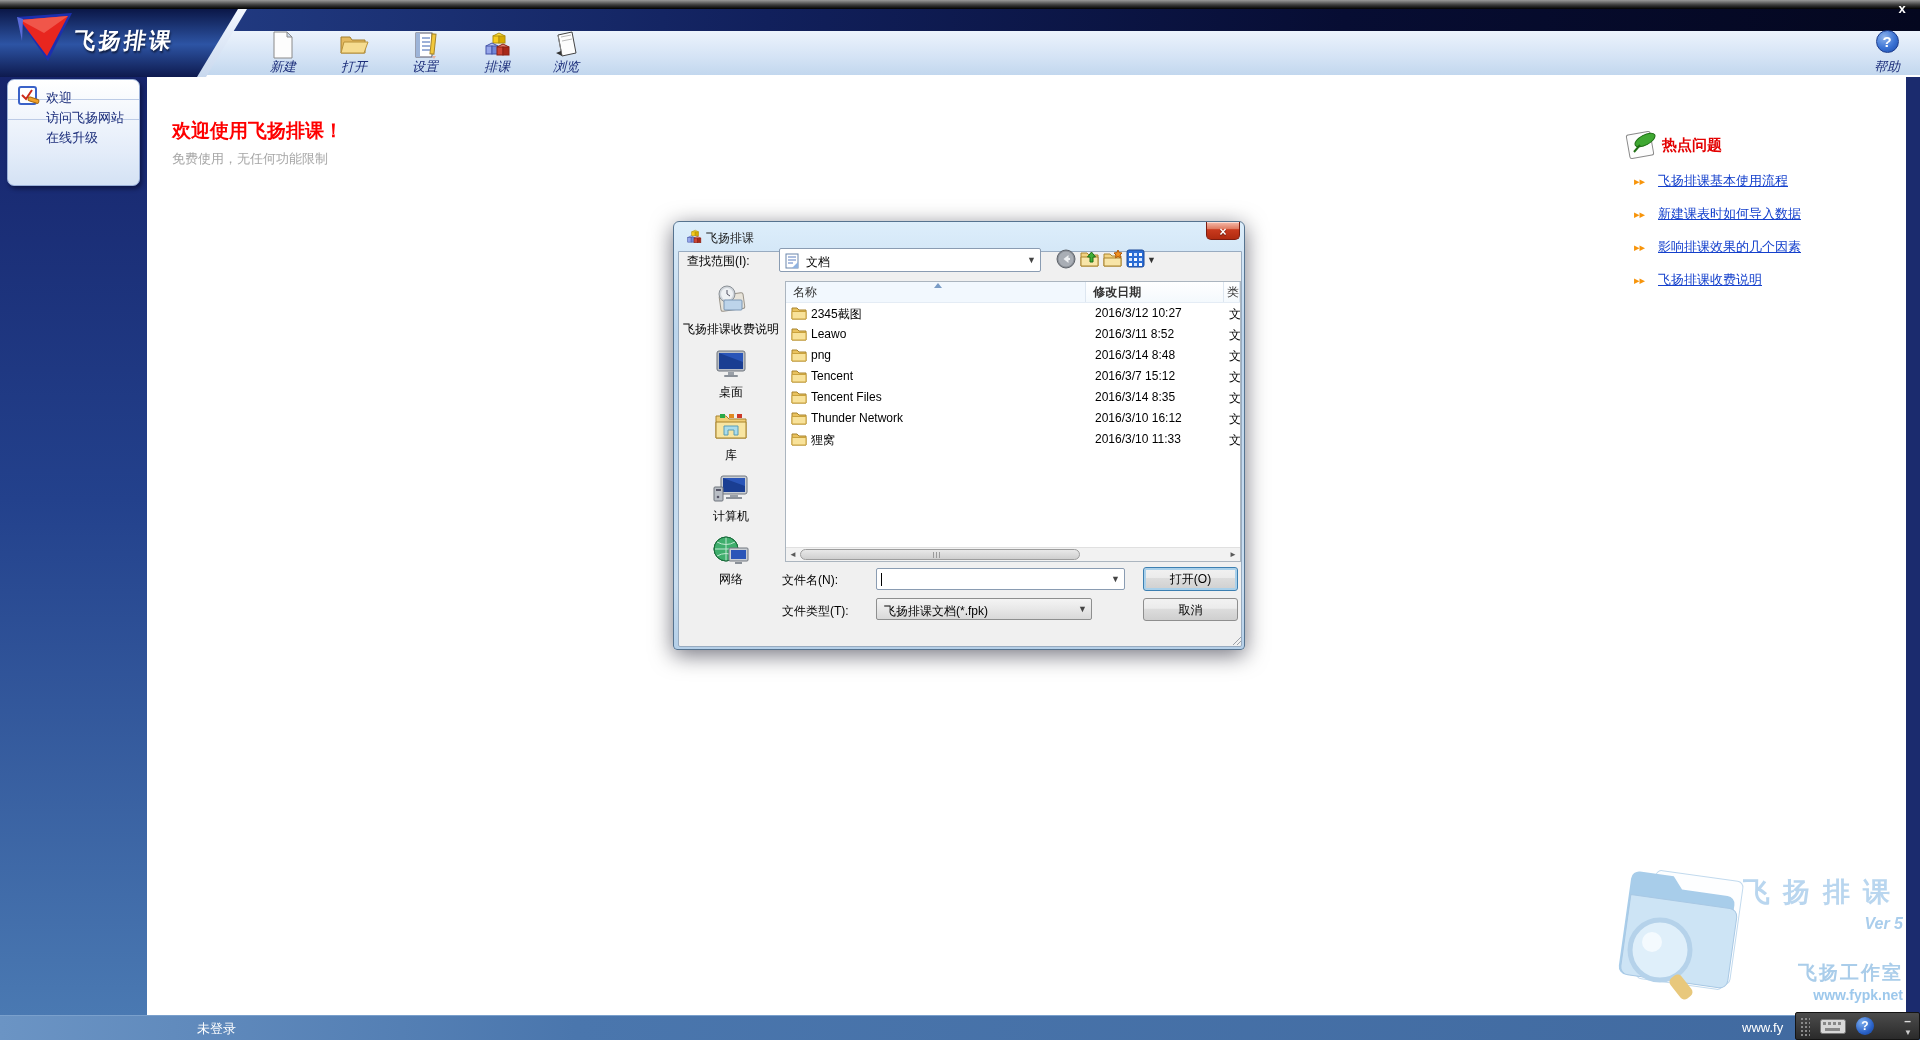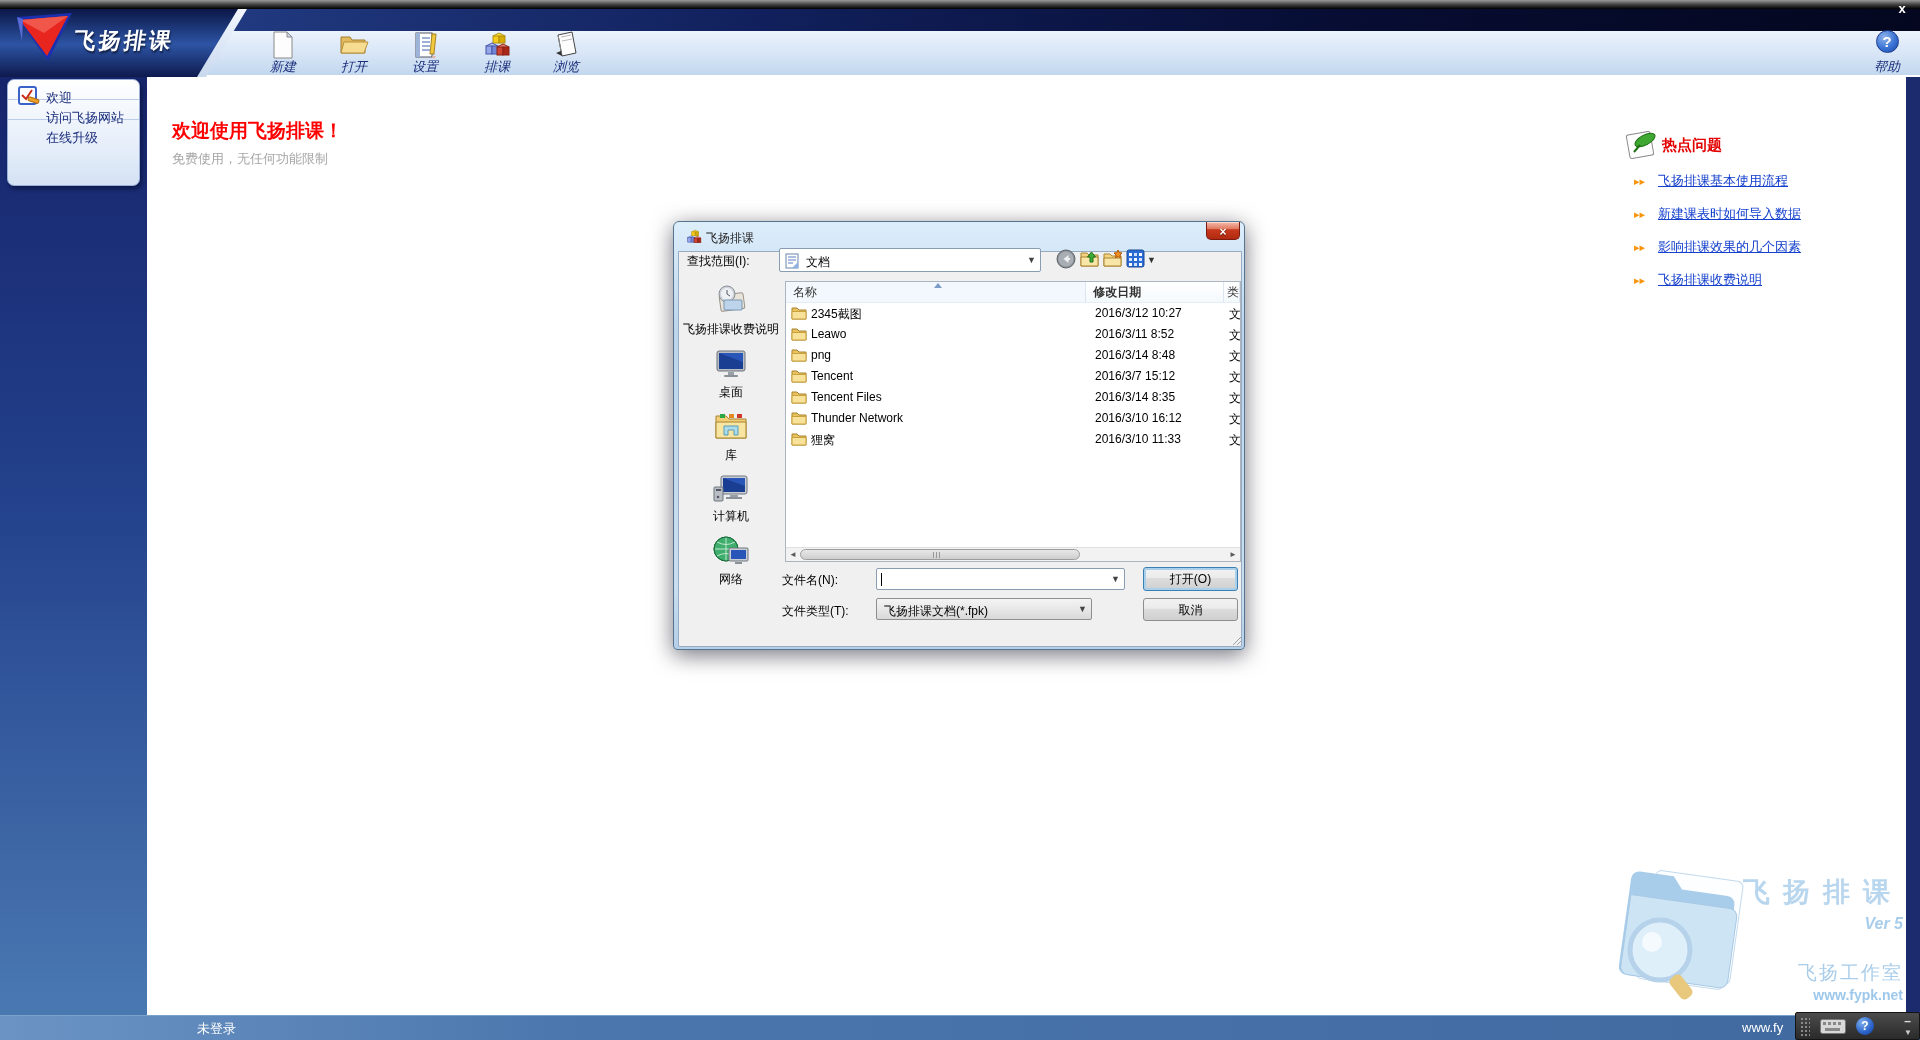--- a/index.html
+++ b/index.html
@@ -58,21 +58,21 @@
   .hot-title { left:1662px; top:136px; color:#e30000; font-size:15px; font-weight:bold; }
   .hot-links { left:1628px; top:172px; width:270px; }
   .hot-link-row { position:relative; height:33px; }
   .hot-bullet { position:absolute; left:6px; top:3px; color:#f7940a; font-size:11px; font-weight:bold; }
   .hot-link { position:absolute; left:30px; top:0; color:#1440cc; font-size:13px;
     text-decoration:underline; white-space:nowrap; cursor:pointer; }
 
   
   .wm-title { right:17px; top:874px; color:#b9d6ef; font-size:27px; font-weight:bold; letter-spacing:13px; }
   .wm-ver { right:17px; top:915px; color:#a9cdec; font-size:16px; font-weight:bold; font-style:italic; }
-  .wm-studio { right:17px; top:960px; color:#aacdea; font-size:19px; font-weight:normal; letter-spacing:2px;margin-left:44px; }
+  .wm-studio { right:17px; top:960px; color:#aacdea; font-size:19px; font-weight:bold; letter-spacing:2px;margin-left:44px; }
   .wm-site { right:17px; top:987px; color:#9dc8ec; font-size:14px; font-weight:bold; }
 
   
   .statusbar { left:0; top:1015px; width:1920px; height:35px;
     background:linear-gradient(90deg,#6b94c4,#4a76ad 30%,#40699f); border-top:1px solid #7aa0cc; }
   .statusbar::after { content:""; position:absolute; left:0; bottom:0; width:100%; height:4px; background:#1b3a6b; }
   .login-status { position:absolute; left:197px; top:4px; color:#fff; font-size:13px; }
   .site-link { position:absolute; left:1742px; top:4px; color:#fff; font-size:13px; cursor:pointer; }
   .langbar { left:1795px; top:1012px; width:125px; height:28px; z-index:50;
     background:linear-gradient(180deg,#4c4c4c,#2a2a2a); border:1px solid #141414; border-radius:2px; }

